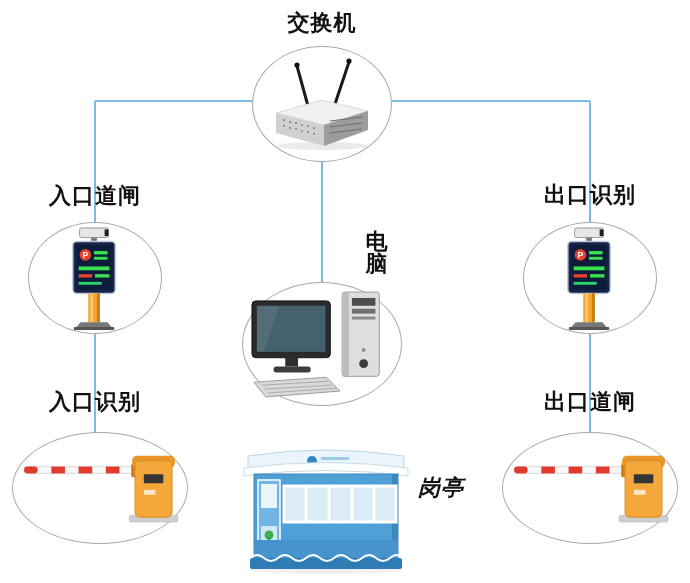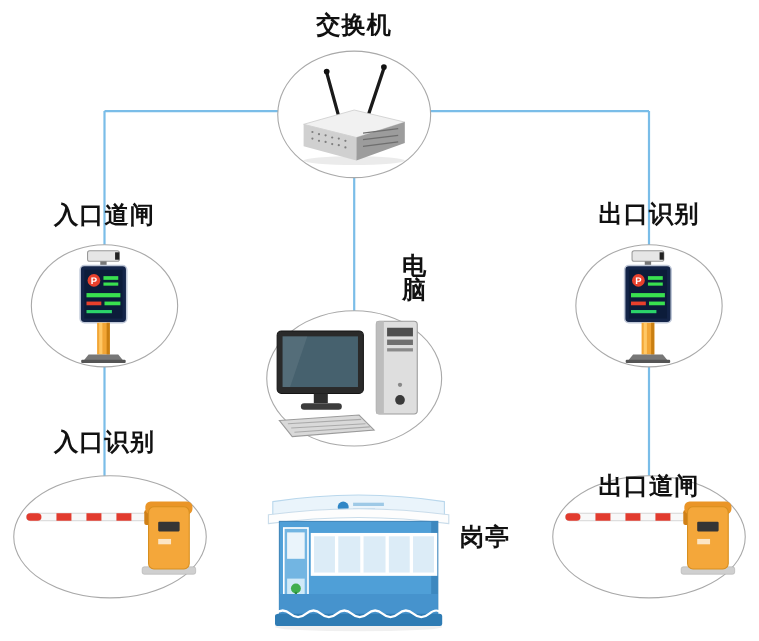--- a/index.html
+++ b/index.html
@@ -29,22 +29,22 @@
     <line x1="95" y1="101" x2="95" y2="482" stroke="#7abde8" stroke-width="2"></line>
     <line x1="590" y1="101" x2="590" y2="482" stroke="#7abde8" stroke-width="2"></line>
     <line x1="322" y1="101" x2="322" y2="344" stroke="#7abde8" stroke-width="2"></line>
   </svg>
 
   <div class="label" style="left:252px;top:12px;width:140px;">交换机</div>
   <div class="label" style="left:28px;top:185px;width:134px;">入口道闸</div>
   <div class="label" style="left:523px;top:184px;width:134px;">出口识别</div>
   <div class="label" style="left:365px;top:231px;width:24px;">电脑</div>
   <div class="label" style="left:28px;top:391px;width:134px;">入口识别</div>
-  <div class="label" style="left:523px;top:391px;width:134px;margin-top:40px;">出口道闸</div>
-  <div class="label" style="left:416px;top:477px;width:50px;">岗亭</div>
+  <div class="label" style="left:523px;top:391px;width:134px;">出口道闸</div>
+  <div class="label" style="left:416px;top:477px;width:50px;font-style:italic;">岗亭</div>
 
   <div class="ellipse" style="left:252px;top:46px;width:140px;height:116px;">
     <svg width="120" height="96" viewBox="0 0 120 96">
       <ellipse cx="60" cy="90" rx="46" ry="4" fill="#000" opacity="0.08"></ellipse>
       <line x1="46" y1="50" x2="35" y2="10" stroke="#1a1a1a" stroke-width="3" stroke-linecap="round"></line>
       <circle cx="35" cy="9" r="2.6" fill="#111"></circle>
       <line x1="73" y1="48" x2="87" y2="6" stroke="#1a1a1a" stroke-width="3" stroke-linecap="round"></line>
       <circle cx="87" cy="5" r="2.6" fill="#111"></circle>
       <polygon points="14,57 60,44 106,55 62,69" fill="#f1f1f1" stroke="#c4c4c4" stroke-width="0.6"></polygon>
       <polygon points="14,57 62,69 62,90 14,77" fill="#d0d0d0"></polygon>

